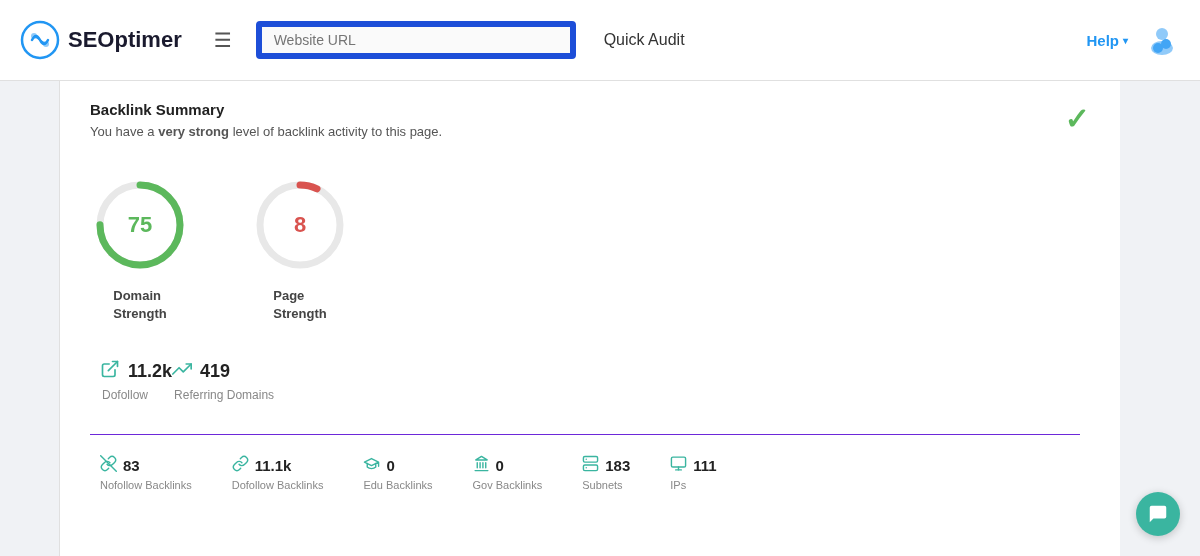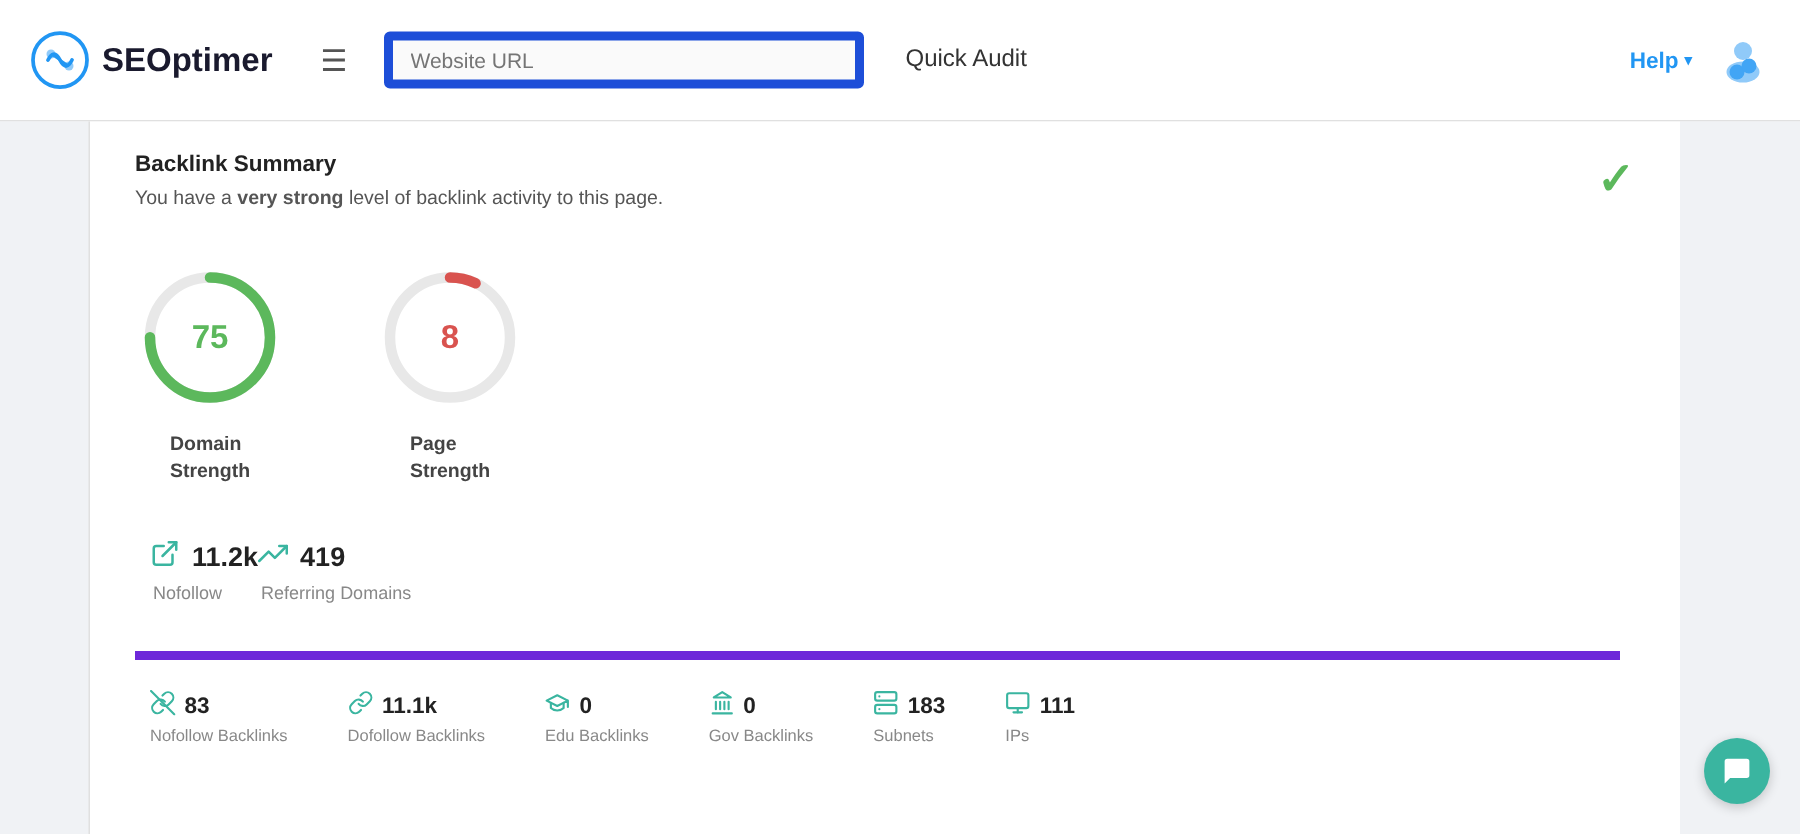--- a/index.html
+++ b/index.html
@@ -208,21 +208,21 @@
       font-size: 12px;
       color: #888;
       margin-left: 2px;
     }
 
     
     .bottom-stats {
       display: flex;
       gap: 40px;
       padding-left: 10px;
-      border-top: 6px solid #6d28d9;
+      border-top: 1px solid #6d28d9;
       padding-top: 20px;
     }
     .bottom-stat {
       display: flex;
       flex-direction: column;
       align-items: flex-start;
     }
     .bottom-stat-top {
       display: flex;
       align-items: center;
@@ -347,21 +347,21 @@
         <div class="stat-top">
           <span class="stat-icon">
             <svg width="20" height="20" viewBox="0 0 24 24" fill="none" stroke="#3ab5a0" stroke-width="2" stroke-linecap="round" stroke-linejoin="round">
               <path d="M18 13v6a2 2 0 0 1-2 2H5a2 2 0 0 1-2-2V8a2 2 0 0 1 2-2h6"></path>
               <polyline points="15 3 21 3 21 9"></polyline>
               <line x1="10" y1="14" x2="21" y2="3"></line>
             </svg>
           </span>
           <span class="stat-value">11.2k</span>
         </div>
-        <span class="stat-label">Nofollow</span>
+        <span class="stat-label">Dofollow</span>
       </div>
 
       <div class="stat-item">
         <div class="stat-top">
           <span class="stat-icon">
             <svg width="20" height="20" viewBox="0 0 24 24" fill="none" stroke="#3ab5a0" stroke-width="2" stroke-linecap="round" stroke-linejoin="round">
               <polyline points="23 6 13.5 15.5 8.5 10.5 1 18"></polyline>
               <polyline points="17 6 23 6 23 12"></polyline>
             </svg>
           </span>

